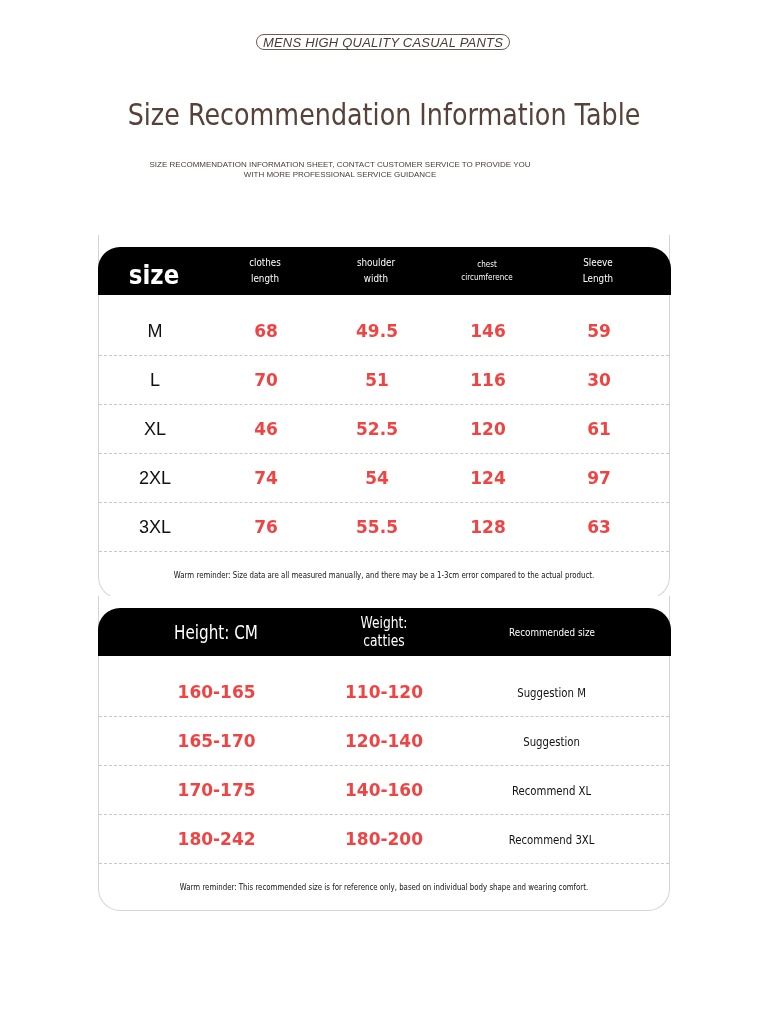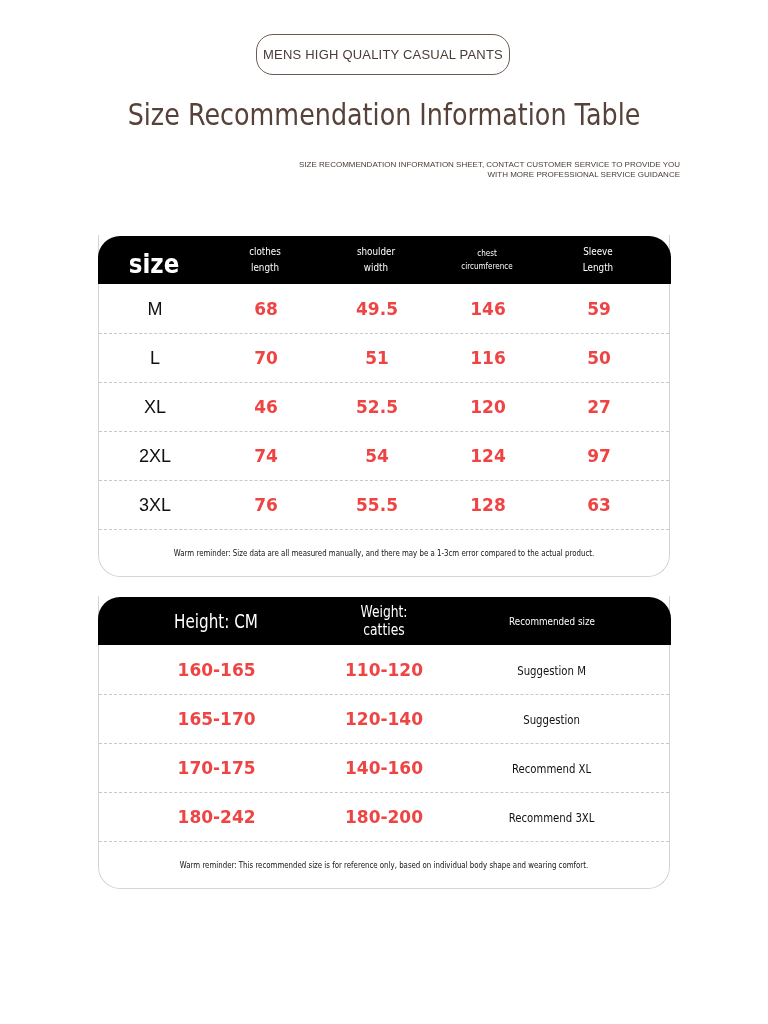--- a/index.html
+++ b/index.html
@@ -1,42 +1,42 @@
 <!DOCTYPE html>
 <html><head>
 <meta charset="utf-8">
 <style>
   html, body { margin: 0; padding: 0; }
   body {
     width: 768px; height: 1024px; background: #ffffff; position: relative;
     overflow: hidden; font-family: "Liberation Sans", sans-serif; color: #111;
   }
   .pill {
-    position: absolute; left: 256px; top: 34px; width: 254px; height: 41px;
+    position: absolute; left: 256px; top: 34px; width: 254px; height: 16px;
     border: 1.5px solid #6b5a52; border-radius: 17px; box-sizing: border-box;
     display: flex; align-items: center; justify-content: center;
-    font-size: 13px; color: #4a3b35; letter-spacing: 0.2px;
+    font-size: 13px; color: #4a3b35; letter-spacing: 0.2px; font-style: italic;
   }
   .title {
     position: absolute; left: 0; top: 96px; width: 768px; text-align: center;
     font-family: "DejaVu Sans", sans-serif; font-size: 31px; color: #574239;
     transform: scaleX(0.82); transform-origin: center; letter-spacing: 0px;
   }
   .subtitle {
-    position: absolute; left: 0; top: 160px; width: 680px; text-align: right;
+    position: absolute; left: 0; top: 160px; width: 680px; text-align: center;
     font-size: 8px; line-height: 10px; color: #4a3b35;
   }
   .card {
     position: absolute; left: 98px; width: 572px; box-sizing: border-box;
     border: 1.5px solid #d4d4d4; border-top: none; border-radius: 0 0 22px 22px;
     background: #fff;
   }
   .head {
     background: #000; color: #fff; border-radius: 22px 22px 0 0; height: 48px;
-    display: flex; align-items: center; margin: 1px -1.5px;
+    display: flex; align-items: center; margin: 12px -1.5px;
   }
   .row {
     display: flex; align-items: center; height: 48px;
     border-bottom: 1.5px dashed #c8c8c8;
   }
   .cell { text-align: center; }
   .t1 .cell:nth-child(1) { width: 112px; }
   .t1 .cell:nth-child(2) { width: 110px; }
   .t1 .cell:nth-child(3) { width: 112px; }
   .t1 .cell:nth-child(4) { width: 110px; }
@@ -102,28 +102,28 @@
     <div class="cell val">68</div>
     <div class="cell val">49.5</div>
     <div class="cell val">146</div>
     <div class="cell val">59</div>
   </div>
   <div class="row">
     <div class="cell size-label">L</div>
     <div class="cell val">70</div>
     <div class="cell val">51</div>
     <div class="cell val">116</div>
-    <div class="cell val">50</div>
+    <div class="cell val">30</div>
   </div>
   <div class="row">
     <div class="cell size-label">XL</div>
     <div class="cell val">46</div>
     <div class="cell val">52.5</div>
     <div class="cell val">120</div>
-    <div class="cell val">27</div>
+    <div class="cell val">61</div>
   </div>
   <div class="row">
     <div class="cell size-label">2XL</div>
     <div class="cell val">74</div>
     <div class="cell val">54</div>
     <div class="cell val">124</div>
     <div class="cell val">97</div>
   </div>
   <div class="row">
     <div class="cell size-label">3XL</div>

